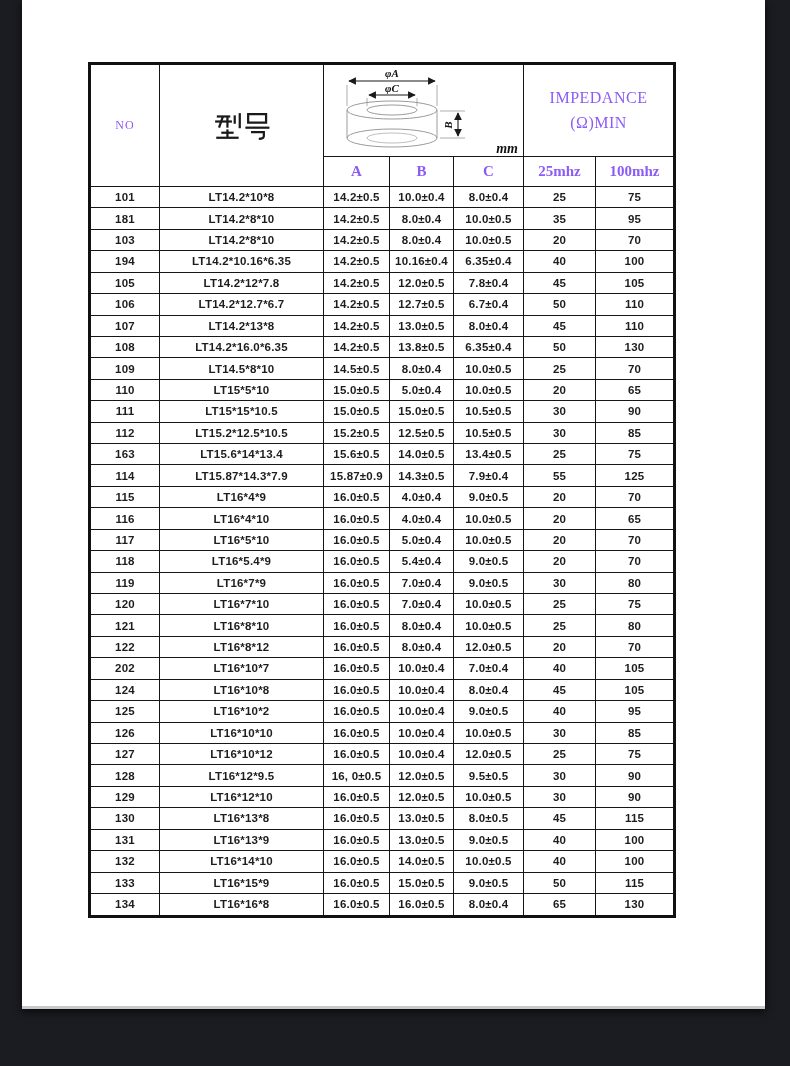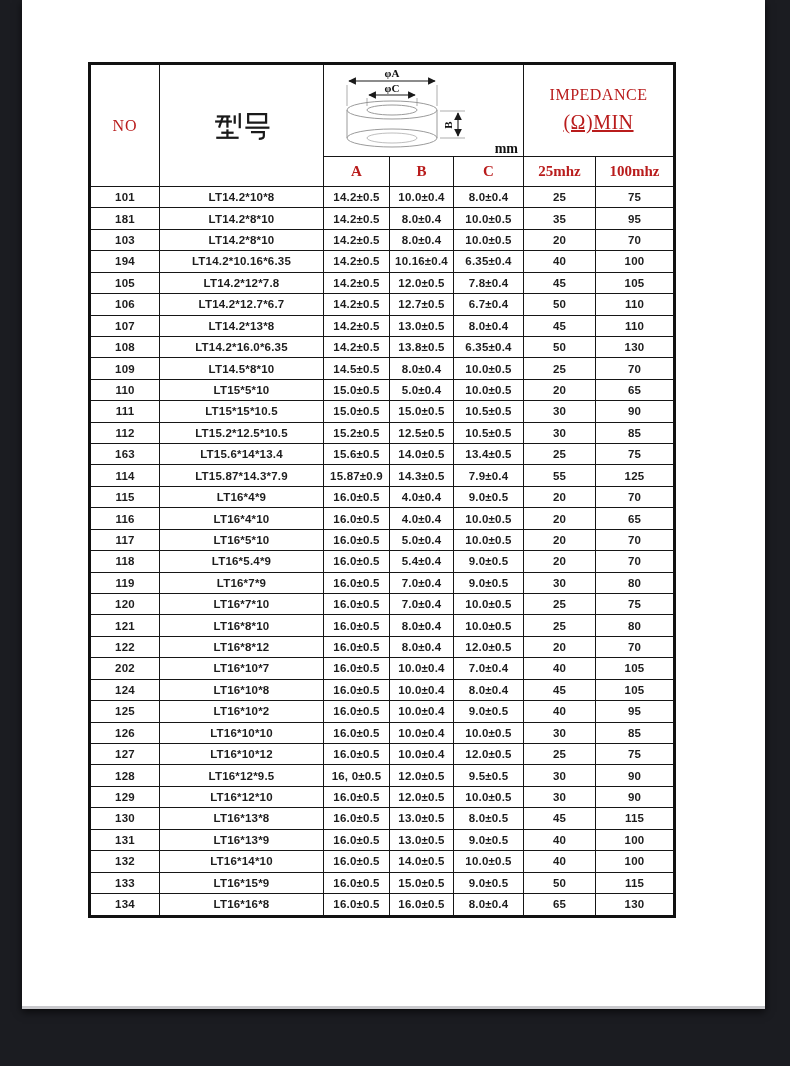--- a/index.html
+++ b/index.html
@@ -23,33 +23,33 @@
     border:3px solid #111;
     background:#fff;
   }
   .spec th, .spec td {
     border:1.6px solid #161616;
     text-align:center; vertical-align:middle;
     padding:0; overflow:hidden; white-space:nowrap;
   }
   tr.main-header { height:83px; }
   tr.sub-header  { height:30px; }
-  .serif { font-family:"Liberation Serif", serif; font-weight:normal; color:#b91c1c; }
-  .no-h   { font-size:16px; letter-spacing:1px; }
+  .serif { font-family:"Liberation Serif", serif; font-weight:normal; color:#8b5cf6; }
+  .no-h   { font-size:12px; letter-spacing:1px; }
   .sub-header th { font-size:15px; }
   .imp-h  { font-size:16px; line-height:1.55; letter-spacing:.5px; }
-  .imp-h .imp2 { font-size:20px;text-decoration:underline; }
+  .imp-h .imp2 { font-size:16px; }
   .imp-h .imp2 { font-weight:normal; }
   tbody td {
     font-family:"Liberation Sans", sans-serif;
     font-weight:bold; font-size:11.5px; color:#1d1d1d;
     letter-spacing:.2px;
   }
   .model-h svg { display:block; margin:0 auto; }
-  .diagram-cell { position:relative; padding:0; }
+  .diagram-cell { position:relative; padding:0;font-style:italic; }
   .diagram-cell svg { display:block; }
 </style>
 </head>
 <body>
 
 <div class="stage">
   <div class="paper">
 
     <table class="spec">
       <colgroup>

